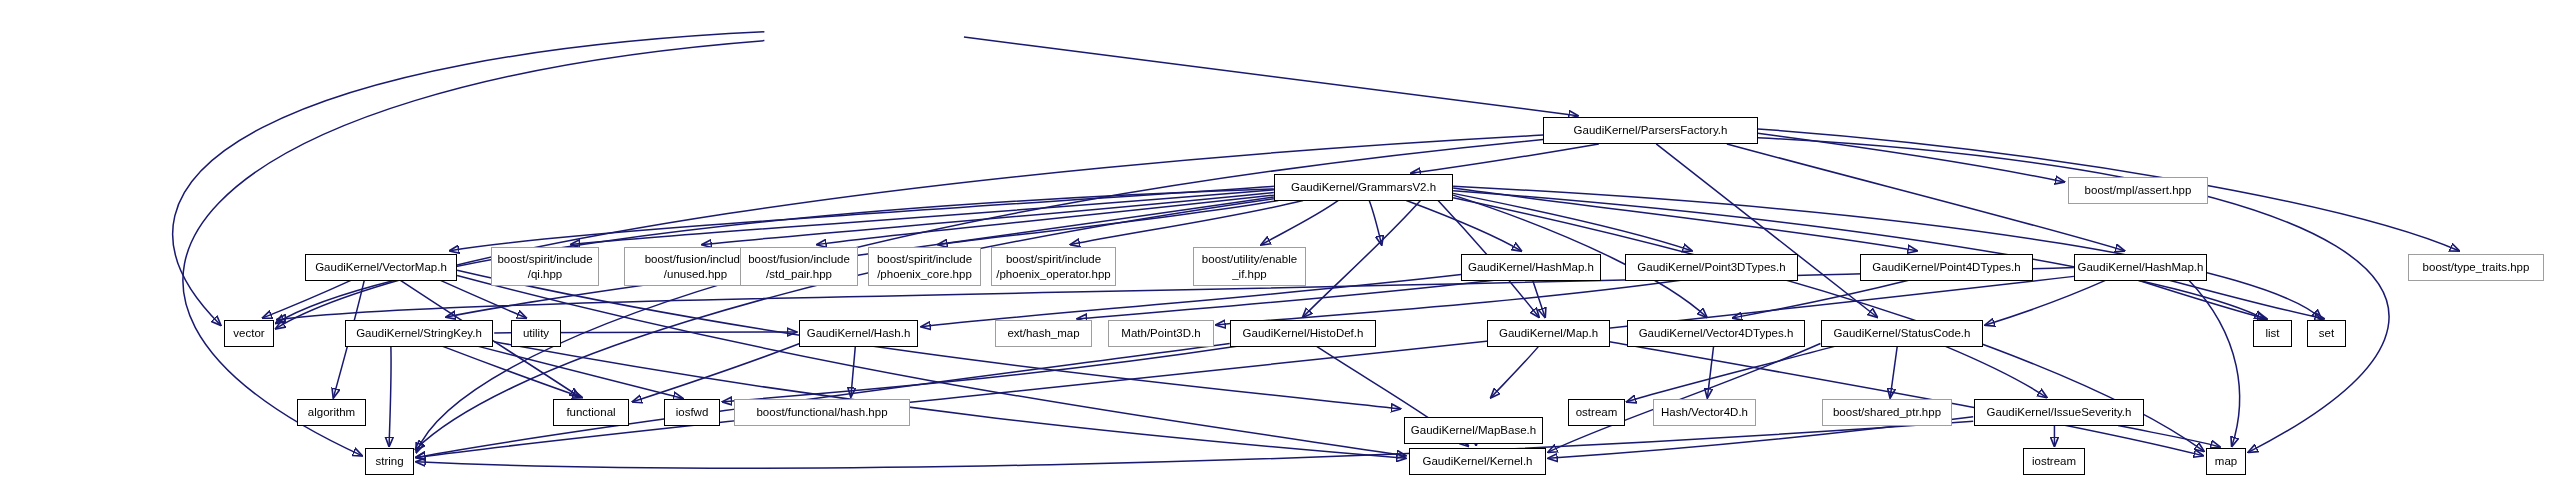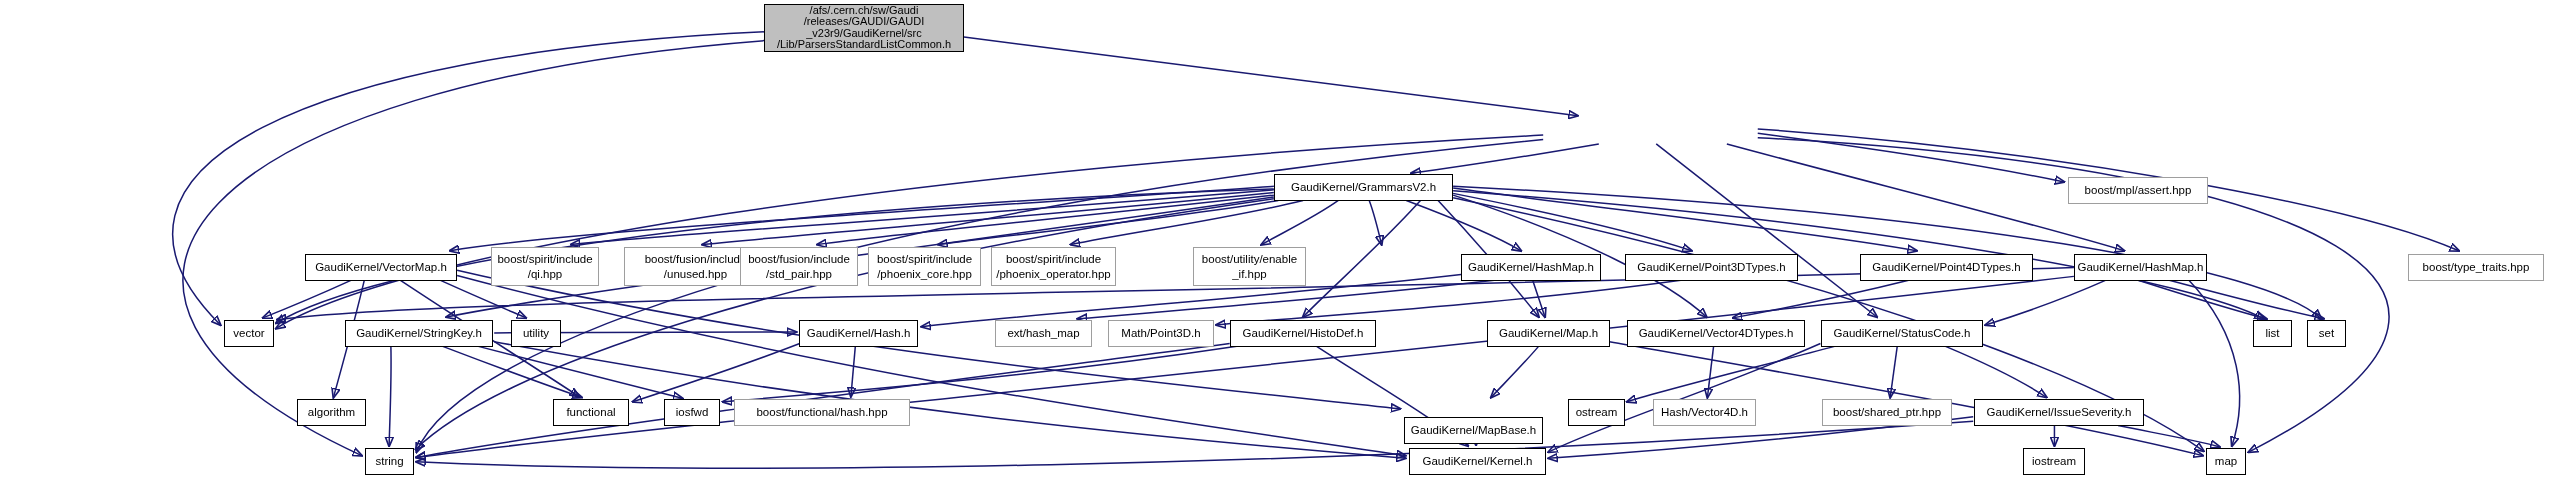--- a/index.html
+++ b/index.html
@@ -90,25 +90,22 @@
     <path marker-end="url(#arrow)" d="M 2061 389 C 1945 440, 1818 480, 1753 512"></path>
     <path marker-end="url(#arrow)" d="M 2078 392 C 1980 418, 1890 440, 1842 455"></path>
     <path marker-end="url(#arrow)" d="M 2202 392 C 2245 410, 2287 430, 2317 450"></path>
     <path marker-end="url(#arrow)" d="M 2148 392 L 2140 450"></path>
     <path marker-end="url(#arrow)" d="M 2326 482 L 2326 505"></path>
     <path marker-end="url(#arrow)" d="M 2398 482 C 2448 492, 2488 499, 2513 506"></path>
     <path marker-end="url(#arrow)" d="M 2234 477 C 1480 532, 790 538, 471 523"></path>
     <path marker-end="url(#arrow)" d="M 2234 472 C 2060 494, 1888 510, 1753 519"></path>
   </svg>
 
-  <div class="n cur" style="left:764px;top:3.5px;width:200px;height:48px">/afs/.cern.ch/sw/Gaudi
-/releases/GAUDI/GAUDI
-_v23r9/GaudiKernel/src
-/Lib/ParsersStandardListCommon.h</div>
 
+  <div class="n" style="left:1543px;top:117px;width:215px;height:26.5px">GaudiKernel/ParsersFactory.h</div>
   <div class="n ext" style="left:2068px;top:177px;width:140px;height:26.5px">boost/mpl/assert.hpp</div>
   <div class="n" style="left:1274px;top:174px;width:179px;height:26.5px">GaudiKernel/GrammarsV2.h</div>
 
   <div class="n" style="left:305px;top:254px;width:152px;height:26.5px">GaudiKernel/VectorMap.h</div>
   <div class="n ext" style="left:491px;top:247px;width:108px;height:39px">boost/spirit/include
 /qi.hpp</div>
   <div class="n ext" style="left:624px;top:247px;width:143px;height:39px">boost/fusion/include
 /unused.hpp</div>
   <div class="n ext" style="left:740px;top:247px;width:118px;height:39px">boost/fusion/include
 /std_pair.hpp</div>

